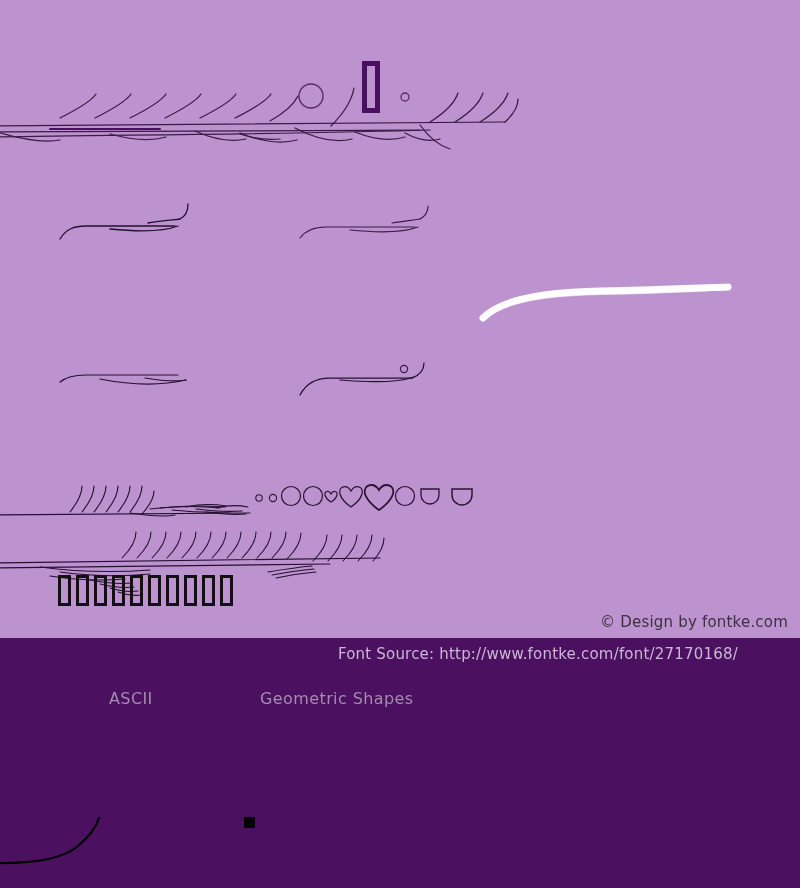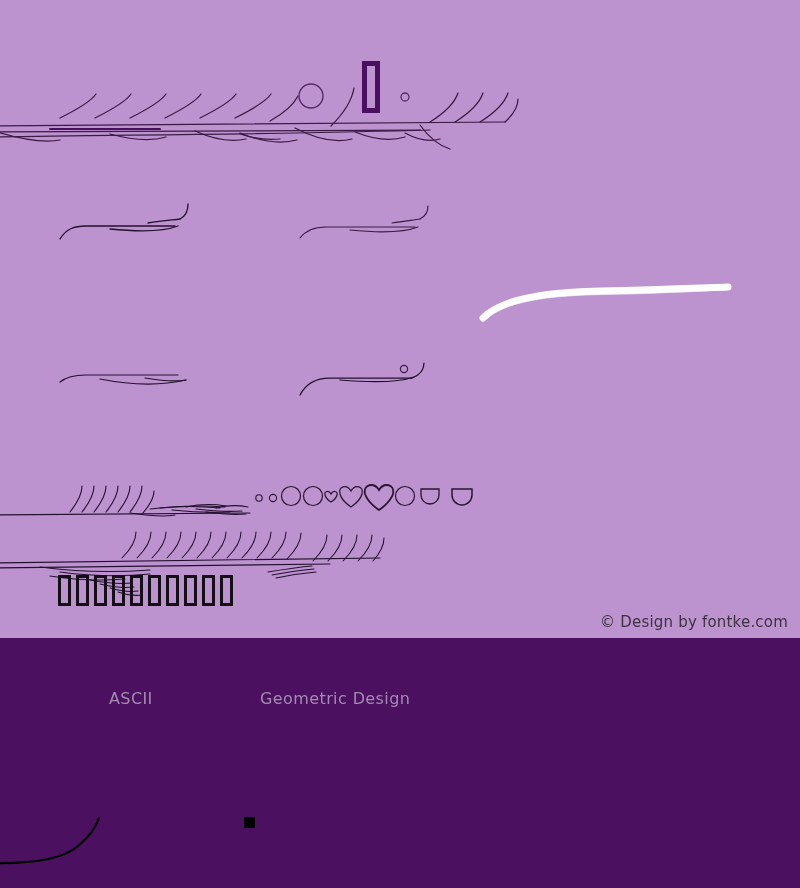--- a/index.html
+++ b/index.html
@@ -265,19 +265,20 @@
     <div class="tofu"></div>
     <div class="tofu"></div>
     <div class="tofu"></div>
     <div class="tofu"></div>
     <div class="tofu"></div>
     <div class="tofu"></div>
     <div class="tofu"></div>
   </div>
 
   <div class="credit">© Design by fontke.com</div>
+  <div class="source">Font Source: http://www.fontke.com/font/27170168/</div>
 
   <div class="block-label" id="label-ascii">ASCII</div>
-  <div class="block-label" id="label-geometric">Geometric Design</div>
+  <div class="block-label" id="label-geometric">Geometric Shapes</div>
 
   <div id="dark-square"></div>
 
 </div>
 
 </body></html>

